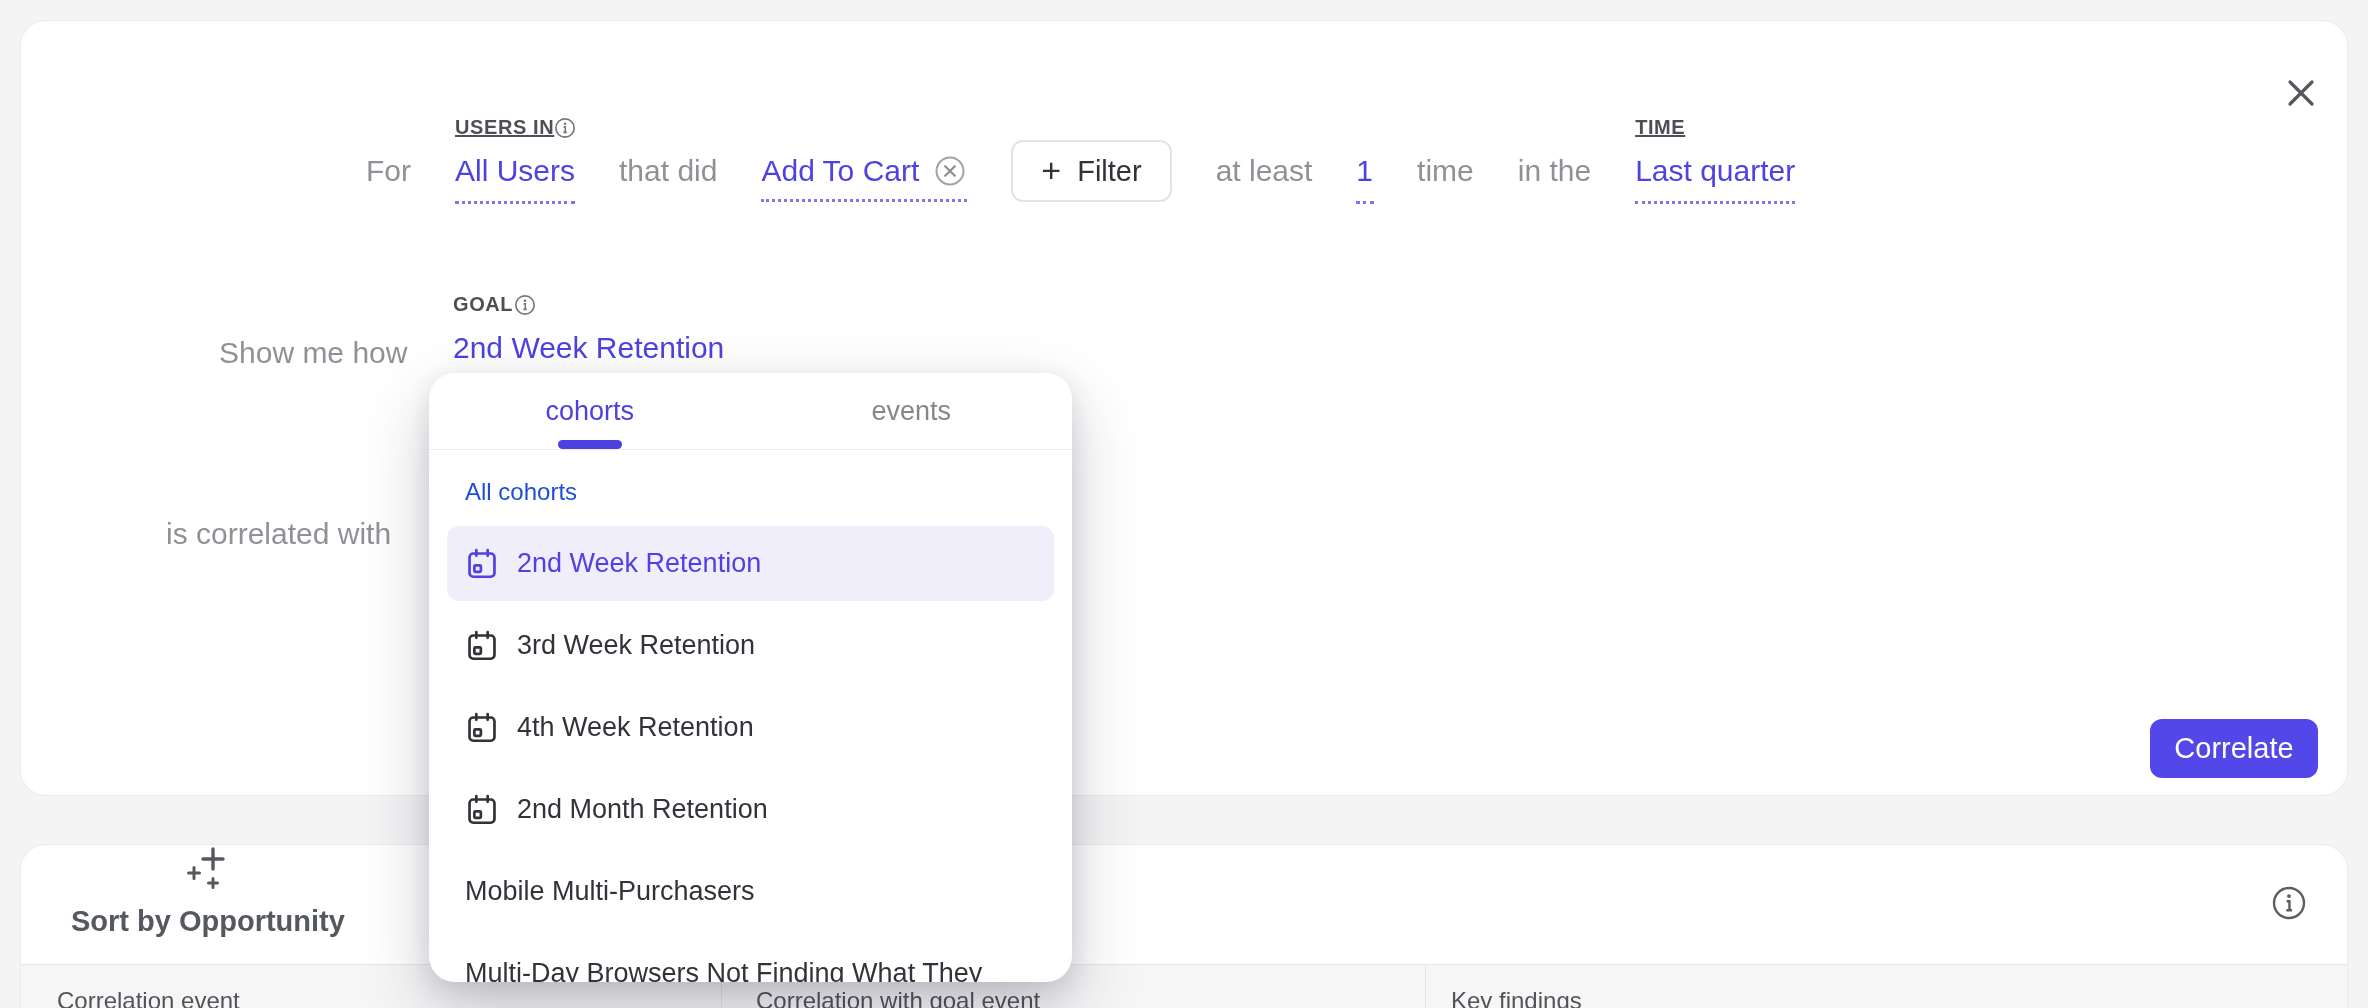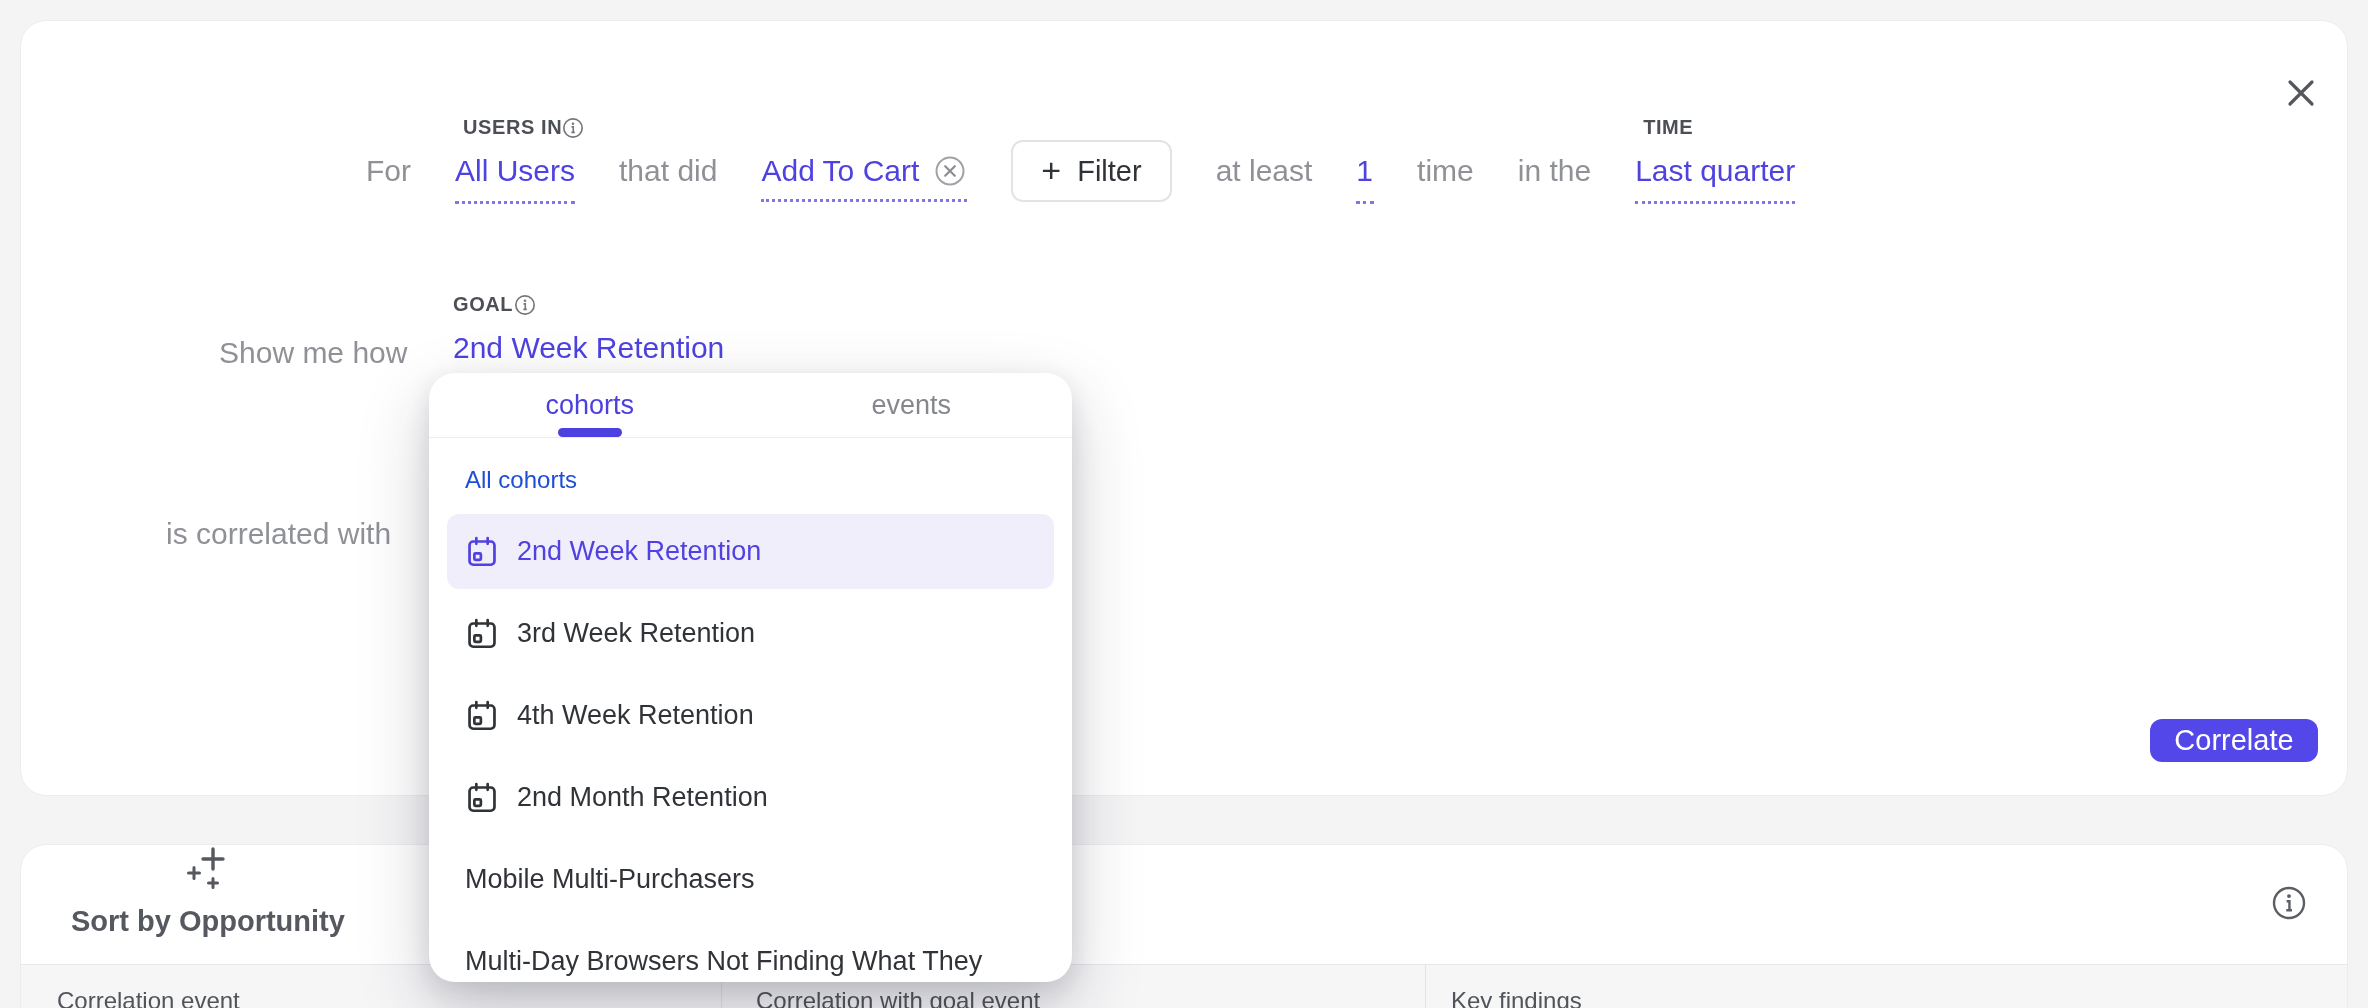--- a/index.html
+++ b/index.html
@@ -18,22 +18,22 @@
   #results-card { left:20px; top:844px; width:2328px; height:190px; border-radius:26px 26px 0 0; z-index:10; }
 
   
   .qrow1 {
     position:absolute; left:345px; top:117px; height:66px;
     display:flex; align-items:center; gap:44px; white-space:nowrap; z-index:20;
   }
   .gray-word { color:#8f9196; font-size:30px; }
   .qfield { position:relative; display:flex; align-items:center; gap:14px; }
   .fieldlabel {
-    position:absolute; top:-38px; left:8px; display:flex; align-items:center; gap:0;
-    font-size:20px; font-weight:700; color:#4c4f55; letter-spacing:0.6px;
+    position:absolute; top:-38px; left:0; display:flex; align-items:center; gap:0;
+    font-size:20px; font-weight:700; color:#4c4f55; letter-spacing:0.6px;text-decoration:underline;
   }
   .qlink { color:#4e42e1; font-size:30px; font-weight:500; position:relative; cursor:pointer; }
   .dotted::after {
     content:""; position:absolute; left:0; right:0; bottom:-16px;
     border-bottom:3px dotted #8076ec;
   }
   .dotted-field::after {
     content:""; position:absolute; left:0; right:0; bottom:-14px;
     border-bottom:3px dotted #8076ec;
   }
@@ -51,37 +51,37 @@
   
   .show-me-how { position:absolute; left:198px; top:315px; font-size:30px; color:#8f9196; z-index:20; }
   .goal-label {
     position:absolute; left:432px; top:272px; display:flex; align-items:flex-end; gap:1px;
     font-size:20px; font-weight:700; color:#4c4f55; letter-spacing:0.6px; z-index:20;
   }
   .goal-link { position:absolute; left:432px; top:310px; font-size:30px; font-weight:500; color:#4e42e1; z-index:20; cursor:pointer; }
   .is-correlated { position:absolute; left:145px; top:496px; font-size:30px; color:#8f9196; z-index:20; }
 
   .correlate-btn {
-    position:absolute; left:2129px; top:698px; width:168px; height:43px;
+    position:absolute; left:2129px; top:698px; width:168px; height:59px;
     background:#5347e9; color:#fff; font-size:29px; font-weight:500;
     border:none; border-radius:12px; display:flex; align-items:center; justify-content:center;
     cursor:pointer; z-index:20;
   }
   .close-btn {
     position:absolute; left:2254px; top:46px; width:52px; height:52px;
     display:flex; align-items:center; justify-content:center; cursor:pointer; z-index:20; background:none; border:none;
   }
 
   
   .dropdown {
     position:absolute; left:429px; top:373px; width:643px; height:609px;
     background:#fff; border-radius:26px; overflow:hidden; z-index:50;
     box-shadow:0 8px 24px rgba(30,30,55,0.12), 0 28px 70px rgba(30,30,55,0.22);
   }
-  .dd-tabs { display:flex; height:65px; border-bottom:1px solid #ececee; }
+  .dd-tabs { display:flex; height:77px; border-bottom:1px solid #ececee; }
   .dd-tab {
     flex:1; display:flex; align-items:center; justify-content:center;
     font-size:27px; color:#85878c; position:relative; cursor:pointer;
   }
   .dd-tab.active { color:#4c40e0; font-weight:500; }
   .dd-tab.active .tab-indicator {
     position:absolute; bottom:0; left:50%; transform:translateX(-50%);
     width:64px; height:9px; border-radius:5px; background:#4c40e0;
   }
   .dd-section-header { margin:28px 0 20px 36px; font-size:24px; color:#1d4ed8; }

